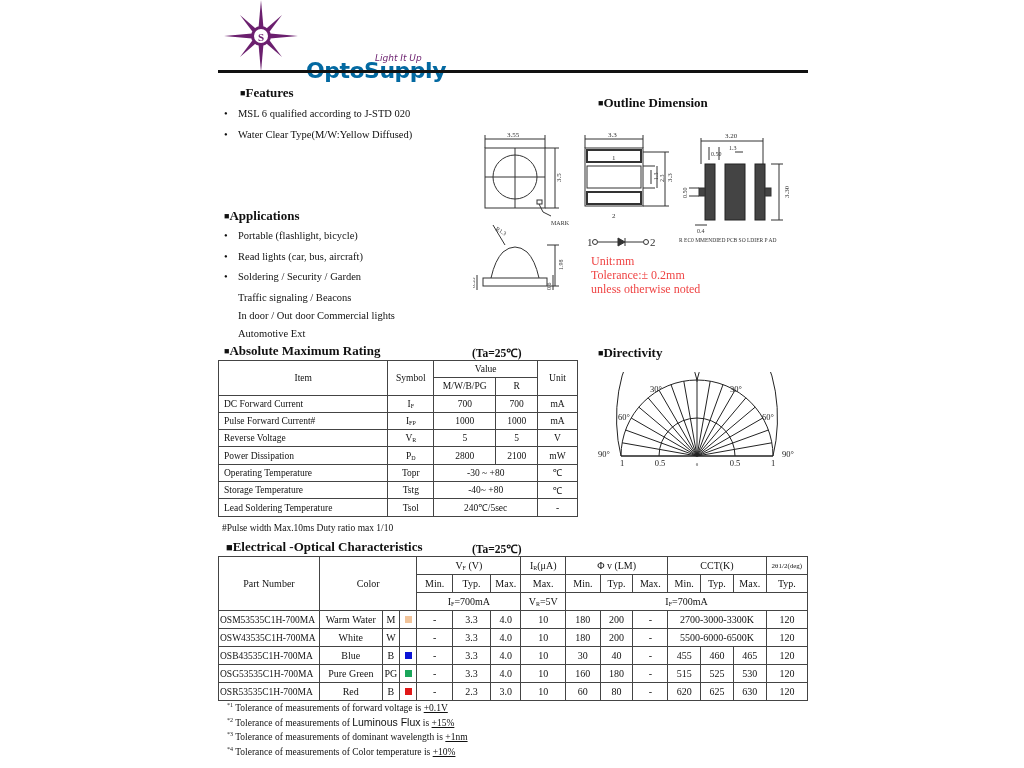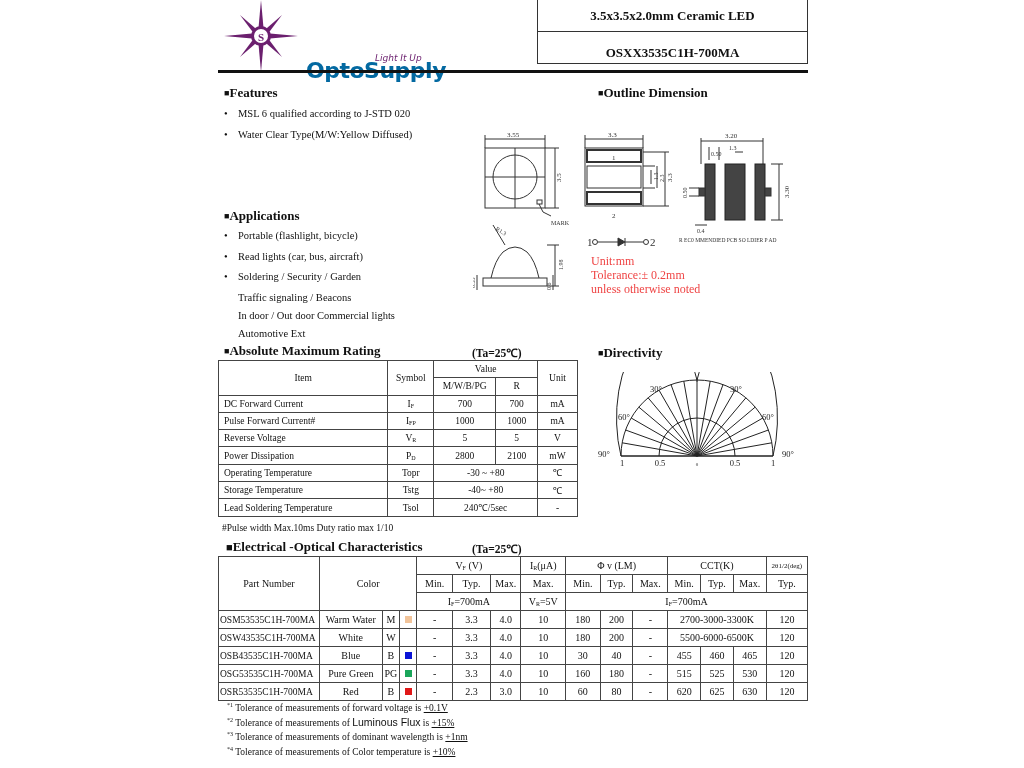--- a/index.html
+++ b/index.html
@@ -57,47 +57,43 @@
       <polygon points="16,57 31,44 37,36 28,41"></polygon>
       <polygon points="58,57 43,44 37,36 46,41"></polygon>
       <circle cx="37" cy="36" r="10"></circle>
     </g>
     <circle cx="37" cy="36" r="7" fill="#fff"></circle>
     <text x="37" y="40.5" text-anchor="middle" font-size="11" font-weight="bold" fill="#6b1f6e">S</text>
   </svg>
   <div class="brand">OptoSupply</div>
   <div class="tagline">Light It Up</div>
 
-  <div class="title-box">
-    <div class="title-row1">3.5x3.5x2.0mm Ceramic LED</div>
-    <div class="title-row2">OSXX3535C1H-700MA</div>
-  </div>
   <div class="hdr-rule"></div>
 
-  <div class="sec-title" style="left:6px; top:85px;">
+  <div class="sec-title" style="left:22px; top:85px;">
     <span class="sq">■</span><span>Features</span>
   </div>
   <div class="bullets" style="left:6px; top:104px;">
     <div><span class="b">•</span><span>MSL 6 qualified according to J-STD 020</span></div>
     <div><span class="b">•</span><span>Water Clear Type(M/W:Yellow Diffused)</span></div>
   </div>
 
   <div class="sec-title" style="left:6px; top:208px;">
     <span class="sq">■</span><span>Applications</span>
   </div>
   <div class="bullets" style="left:6px; top:226px;">
     <div><span class="b">•</span><span>Portable (flashlight, bicycle)</span></div>
     <div><span class="b">•</span><span>Read lights (car, bus, aircraft)</span></div>
     <div><span class="b">•</span><span>Soldering / Security / Garden</span></div>
     <div class="plain" style="margin-top:1px;">Traffic signaling / Beacons</div>
     <div class="plain">In door / Out door Commercial lights</div>
     <div class="plain">Automotive Ext</div>
   </div>
 
-  <div class="sec-title" style="left:380px; top:85px;">
+  <div class="sec-title" style="left:380px; top:95px;">
     <span class="sq">■</span><span>Outline Dimension</span>
   </div>
 
   <svg class="abs" style="left:255px; top:130px;" width="335" height="170" viewBox="0 0 335 170">
     <g stroke="#333" fill="none" stroke-width="1">
 
       <g>
         <line x1="12" y1="9" x2="72" y2="9"></line>
         <line x1="12" y1="5" x2="12" y2="18"></line>
           <line x1="72" y1="5" x2="72" y2="18"></line>

